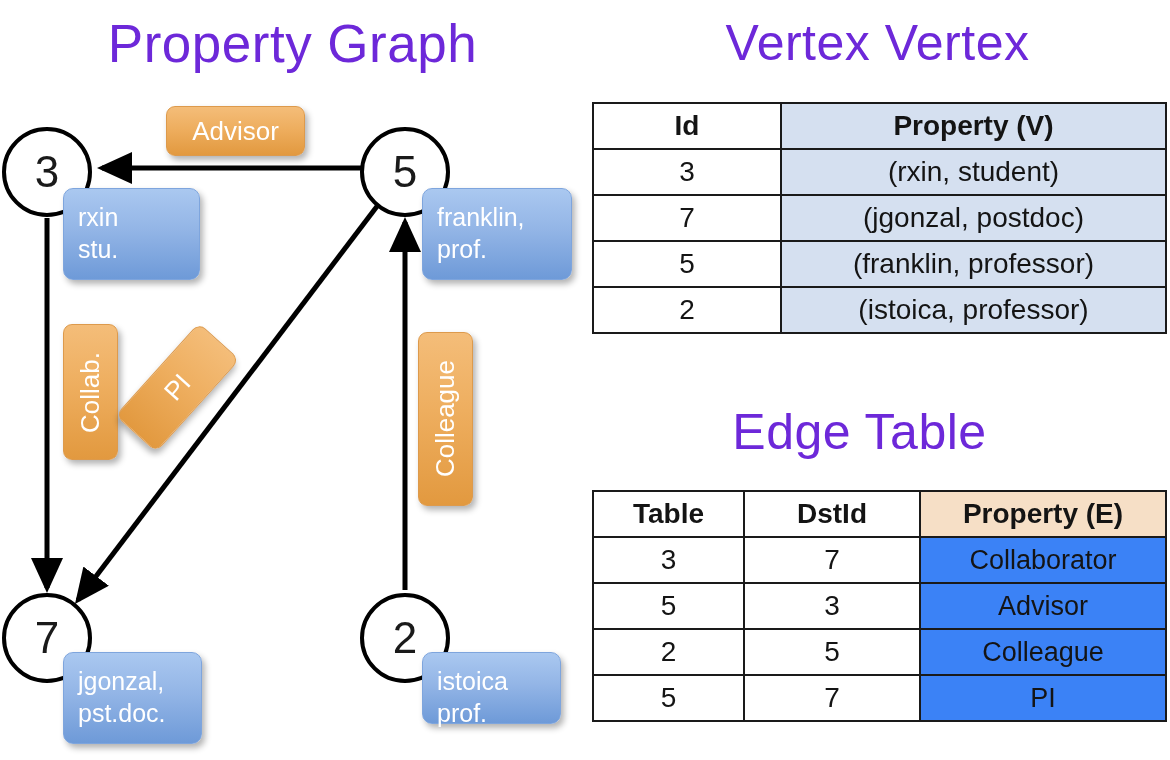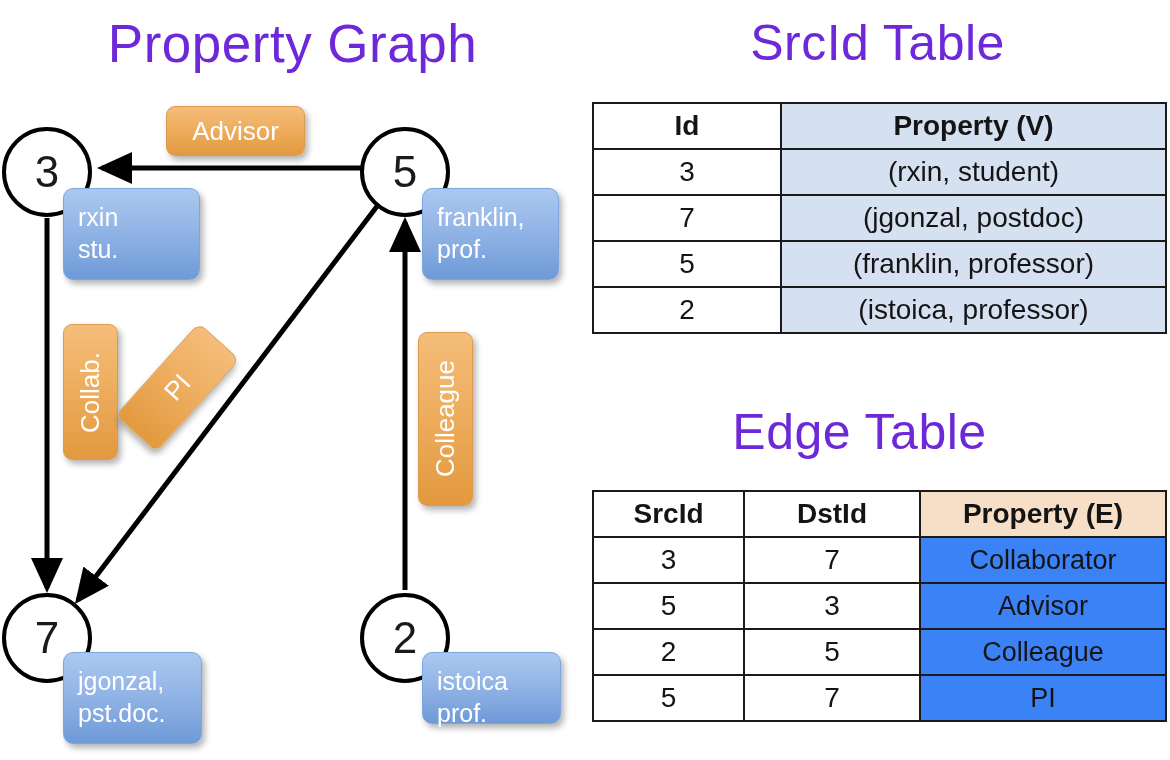--- a/index.html
+++ b/index.html
@@ -86,21 +86,21 @@
     box-shadow: 3px 4px 6px rgba(0,0,0,0.30);
     color: #ffffff;
     font-family: "Liberation Sans", sans-serif;
     font-size: 25px;
     line-height: 32px;
     padding: 12px 0 24px 14px;
     box-sizing: border-box;
     z-index: 4;
   }
   #prop-rxin     { left: 63px;  top: 188px; width: 137px; height: 92px; }
-  #prop-franklin { left: 422px; top: 188px; width: 137px; height: 92px; }
+  #prop-franklin { left: 422px; top: 188px; width: 150px; height: 92px; }
   #prop-jgonzal  { left: 63px;  top: 652px; width: 139px; height: 92px; }
   #prop-istoica  { left: 422px; top: 652px; width: 139px; height: 72px; }
   .prop-box .line2 { display: block; }
 
   
   .edge-label {
     position: absolute;
     background: linear-gradient(to bottom, #f4bd79 0%, #eeae5f 45%, #e2993f 100%);
     border: 1px solid #dd9a4c;
     border-radius: 9px;
@@ -181,21 +181,21 @@
   #edge-table .col-dst  { width: 176px; background: #ffffff; }
   #edge-table .col-prop { background: #3b82f6; }
   #edge-table th.col-prop { background: #f6dfc6; }
   #edge-table td.col-prop { font-size: 27px; }
 </style>
 </head>
 <body>
 
 <div class="title" id="title-property-graph">Property Graph</div>
 
-<div class="title" id="title-vertex-table">SrcId Table</div>
+<div class="title" id="title-vertex-table">Vertex Vertex</div>
 
 <div class="title" id="title-edge-table">Edge Table</div>
 
 <div id="graph-panel">
 
   <svg id="graph-edges" viewBox="0 0 585 760">
     <defs>
       <marker id="arrowhead" markerWidth="7" markerHeight="7" refX="6" refY="3.2" orient="auto" markerUnits="strokeWidth">
         <path d="M0,0 L7,3.2 L0,6.4 z" fill="#000000"></path>
       </marker>
@@ -277,21 +277,21 @@
     <tr>
       <td class="col-id">2</td>
       <td class="col-prop">(istoica, professor)</td>
     </tr>
   </tbody>
 </table>
 
 <table class="data-table" id="edge-table">
   <thead>
     <tr>
-      <th class="col-src">SrcId</th>
+      <th class="col-src">Table</th>
       <th class="col-dst">DstId</th>
       <th class="col-prop">Property (E)</th>
     </tr>
   </thead>
   <tbody>
     <tr>
       <td class="col-src">3</td>
       <td class="col-dst">7</td>
       <td class="col-prop">Collaborator</td>
     </tr>

